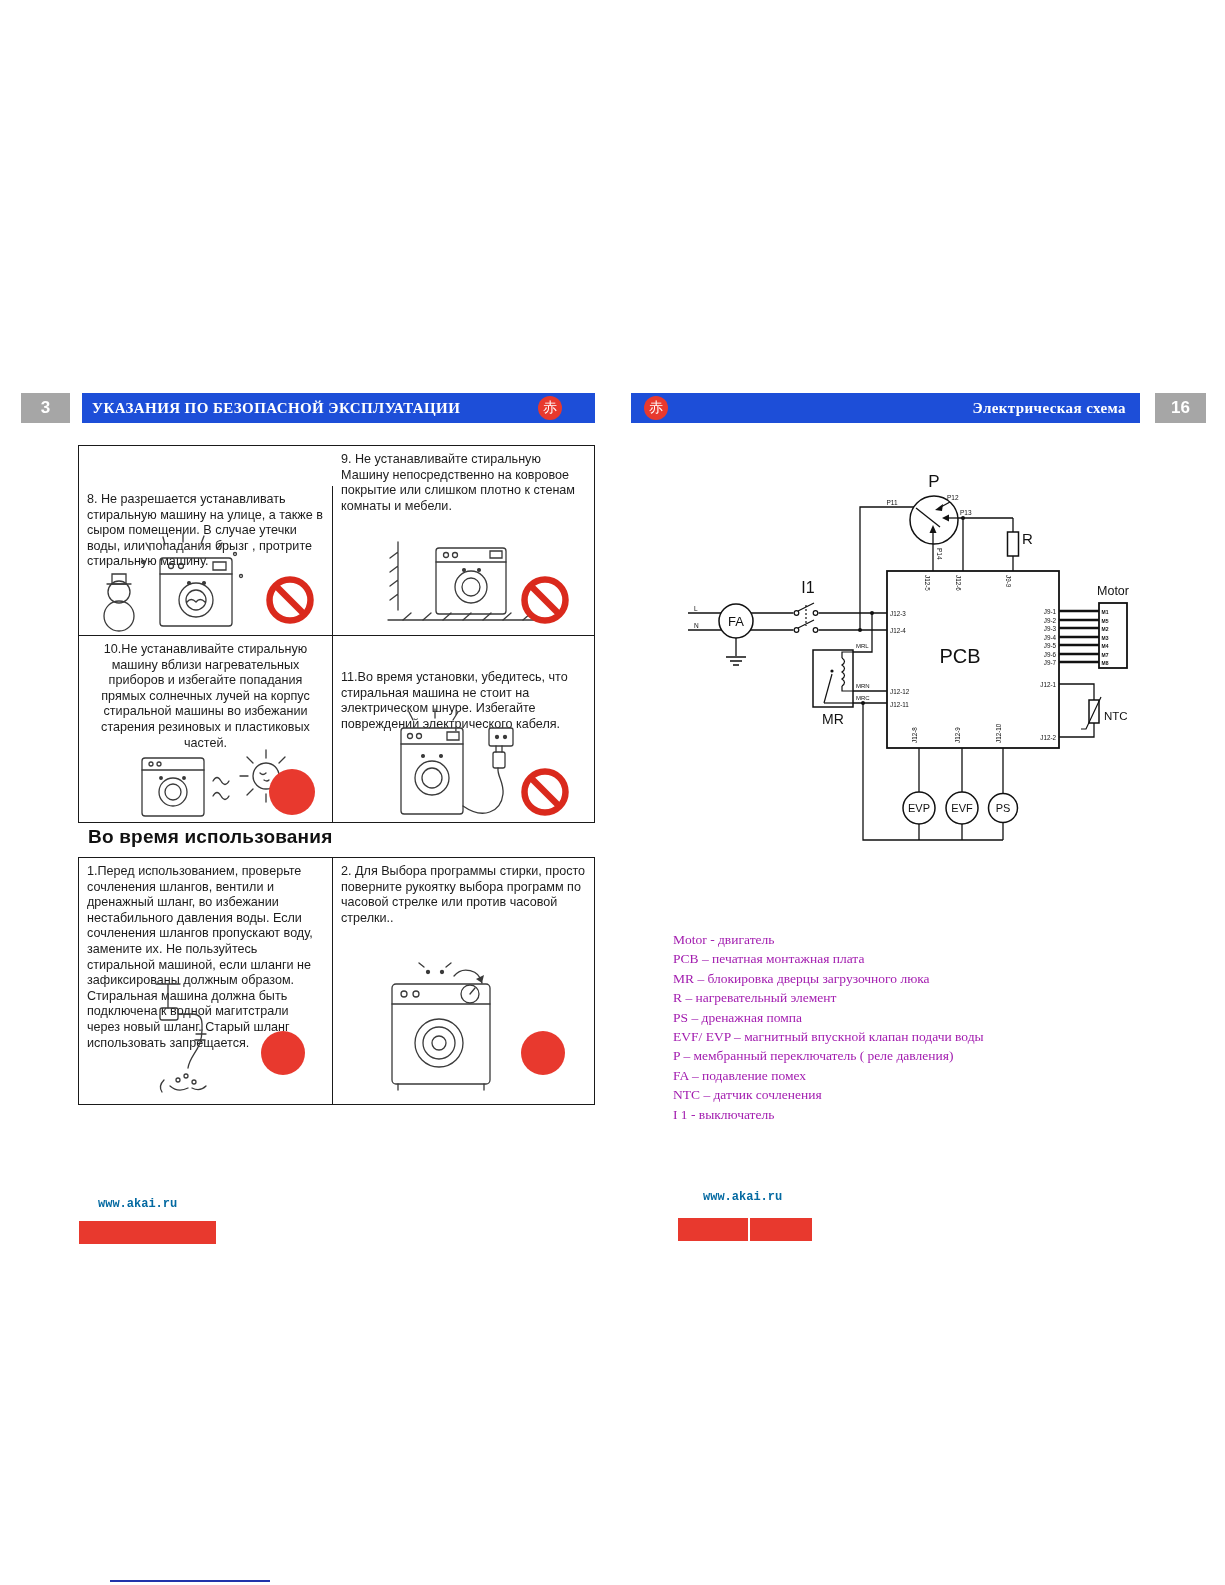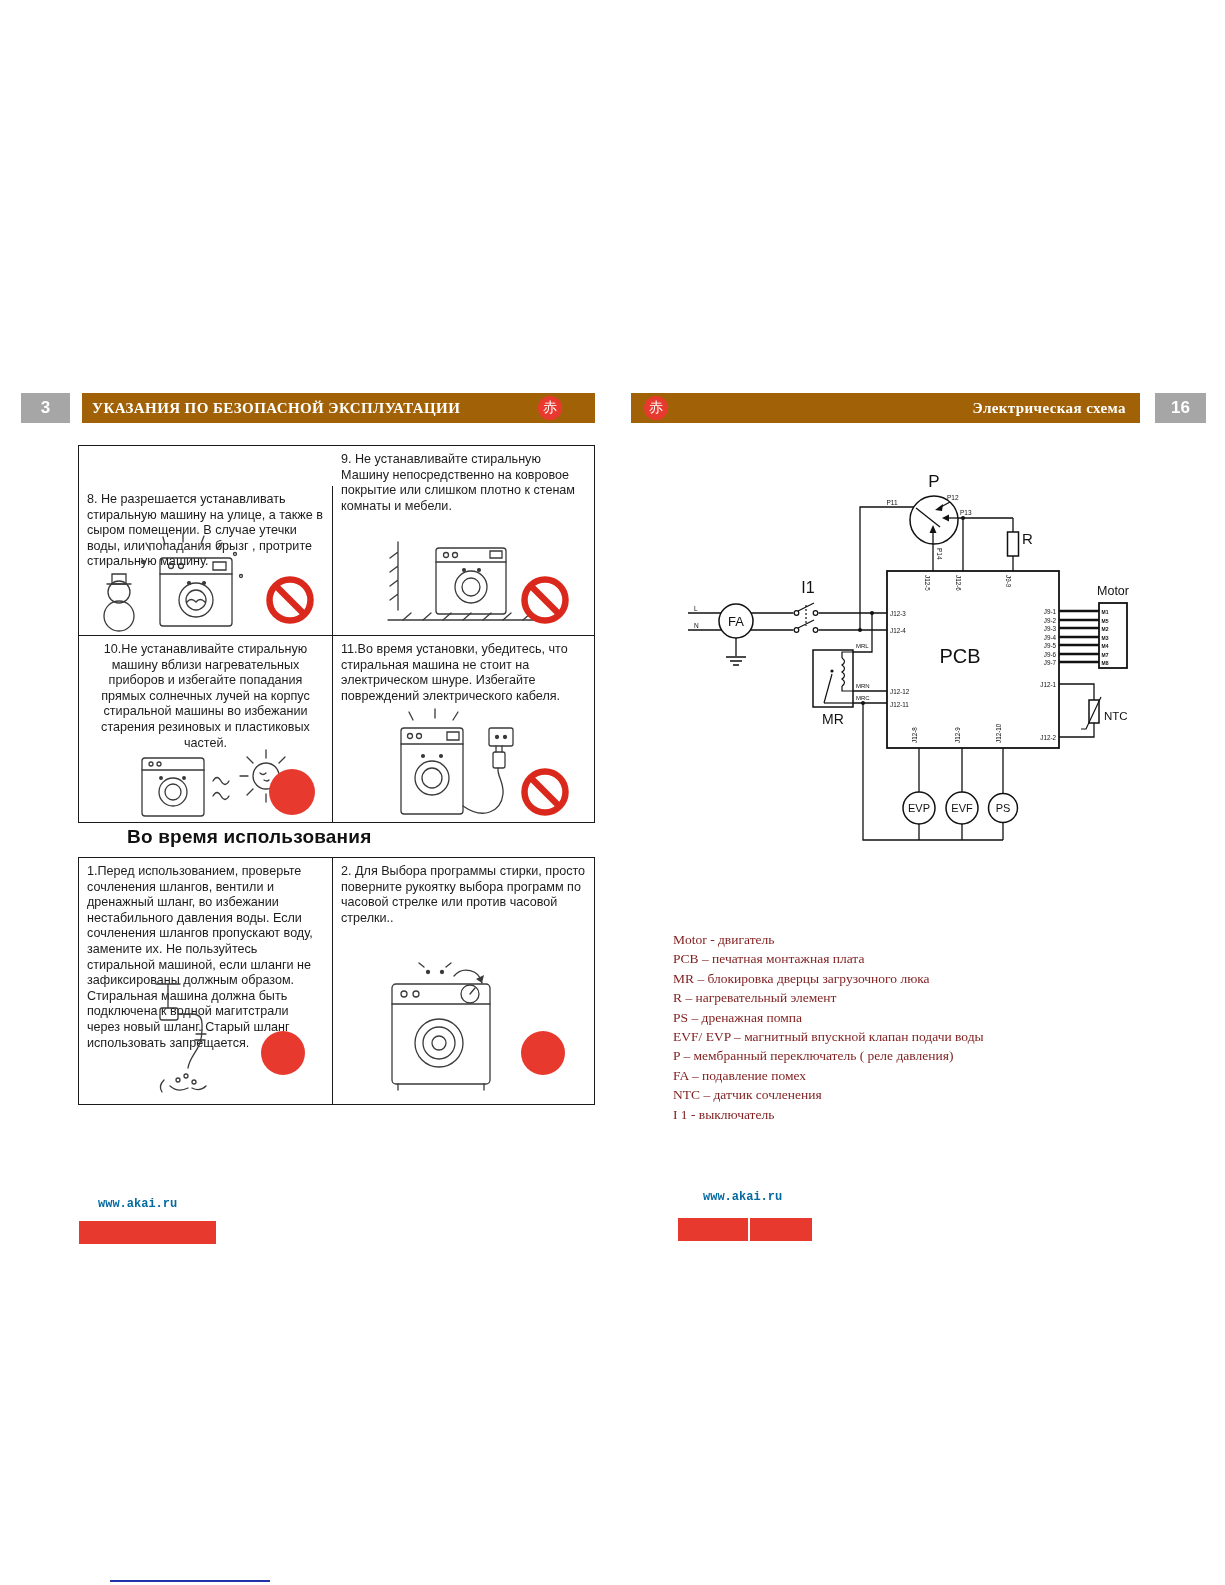--- a/index.html
+++ b/index.html
@@ -1,41 +1,41 @@
 <!DOCTYPE html>
 <html><head>
 <meta charset="utf-8">
 <style>
   html,body{margin:0;padding:0;background:#fff;}
   #page{position:relative;width:1225px;height:1585px;background:#fff;overflow:hidden;
         font-family:"Liberation Sans",sans-serif;color:#1c1c1c;}
   .abs{position:absolute;}
   
-  .hbar{background:#a16207;height:30px;}
+  .hbar{background:#1d4ed8;height:30px;}
   .numbox{background:#a6a6a6;height:30px;color:#fff;font-weight:bold;font-size:17px;
           display:flex;align-items:center;justify-content:center;font-family:"Liberation Sans",sans-serif;}
   .htitle{color:#fff;font-family:"Liberation Serif",serif;font-weight:bold;font-size:15px;
           letter-spacing:.4px;line-height:30px;white-space:nowrap;}
   .logo{width:24px;height:24px;border-radius:50%;background:#e8392e;color:#fff;
         display:flex;align-items:center;justify-content:center;
         font-family:"Liberation Serif",serif;font-size:14px;line-height:1;}
   
   .t{position:absolute;border:1.6px solid #1a1a1a;display:flex;flex-direction:column;background:#fff;box-sizing:border-box;}
   .tr{display:flex;min-height:0;}
   .td{border-right:1.6px solid #1a1a1a;border-bottom:1.6px solid #1a1a1a;box-sizing:border-box;
       padding:6px 8px 4px 8px;position:relative;}
   .td:last-child{border-right:none;}
   .tr:last-child .td{border-bottom:none;}
   .celltext{font-size:12.6px;line-height:1.24;color:#1c1c1c;}
   .sechead{font-size:19px;font-weight:bold;color:#111;letter-spacing:.2px;}
   
   .url{color:#0369a1;font-weight:bold;font-size:12px;font-family:Liberation Mono, monospace;}
   .redbar{background:#e8392e;}
   
-  .legend{font-family:"Liberation Serif",serif;font-size:13.5px;line-height:19.4px;color:#7f1d1d;white-space:nowrap;}
+  .legend{font-family:"Liberation Serif",serif;font-size:13.5px;line-height:19.4px;color:#a21caf;white-space:nowrap;}
   
   svg text{font-family:"Liberation Sans",sans-serif;fill:#111;}
   .doodle path,.doodle rect,.doodle circle,.doodle line{vector-effect:non-scaling-stroke;}
 </style>
 </head>
 <body>
 
 <div id="page">
 
   <div class="abs numbox" style="left:21px;top:393px;width:49px;">
@@ -64,21 +64,21 @@
         <div class="celltext">8. Не разрешается устанавливать стиральную машину на улице, а также в сыром помещении. В случае утечки воды, или попадания брызг , протрите стиральную машину.</div>
       </div>
       <div class="td" style="width:260px;flex:1;">
         <div class="celltext">9. Не устанавливайте стиральную Машину непосредственно на ковровое покрытие или слишком плотно к стенам комнаты и мебели.</div>
       </div>
     </div>
     <div class="tr" style="flex:1;">
       <div class="td" style="width:254px;text-align:center;">
         <div class="celltext">10.Не устанавливайте стиральную машину вблизи нагревательных приборов и избегайте попадания прямых солнечных лучей на корпус стиральной машины во избежании старения резиновых и пластиковых частей.</div>
       </div>
-      <div class="td" style="width:260px;flex:1;">
+      <div class="td" style="width:260px;flex:1;margin-top:28px;">
         <div class="celltext">11.Во время установки, убедитесь, что стиральная машина не стоит на электрическом шнуре. Избегайте повреждений электрического кабеля.</div>
       </div>
     </div>
   </div>
 
   <svg class="abs doodle" style="left:95px;top:528px;" width="170" height="105" viewBox="0 0 170 105" fill="none" stroke="#3a3a3a" stroke-width="1.3" stroke-linecap="round">
     <circle cx="24" cy="64" r="11"></circle>
       <circle cx="24" cy="88" r="15"></circle>
     <path d="M12,56 H36"></path>
       <rect x="17" y="46" width="14" height="10"></rect>
@@ -153,21 +153,21 @@
     <circle cx="112" cy="37" r="1.5" fill="#3a3a3a"></circle>
       <circle cx="120" cy="37" r="1.5" fill="#3a3a3a"></circle>
   </svg>
 
   <div class="abs" style="left:269px;top:769px;width:46px;height:46px;border-radius:50%;background:#e8392e;"></div>
   <svg class="abs" style="left:520px;top:767px;" width="50" height="50" viewBox="0 0 50 50">
     <circle cx="25" cy="25" r="20.5" fill="#fff" stroke="#da291c" stroke-width="6.5"></circle>
     <line x1="11" y1="11" x2="39" y2="39" stroke="#da291c" stroke-width="6.5"></line>
   </svg>
 
-  <div class="abs sechead" style="left:88px;top:826px;margin-left:39px;">Во время использования</div>
+  <div class="abs sechead" style="left:88px;top:826px;">Во время использования</div>
 
   <div class="t" style="left:78px;top:857px;width:517px;height:248px;">
     <div class="tr" style="flex:1;">
       <div class="td" style="width:254px;">
         <div class="celltext">1.Перед использованием, проверьте сочленения шлангов, вентили и дренажный шланг, во избежании нестабильного давления воды. Если сочленения шлангов пропускают воду, замените их. Не пользуйтесь стиральной машиной, если шланги не зафиксированы должным образом. Стиральная машина должна быть подключена к водной магитстрали через новый шланг. Старый шланг использовать запрещается.</div>
       </div>
       <div class="td" style="width:260px;flex:1;">
         <div class="celltext">2. Для Выбора программы стирки, просто поверните рукоятку выбора программ по часовой стрелке или против часовой стрелки..</div>
       </div>
     </div>

